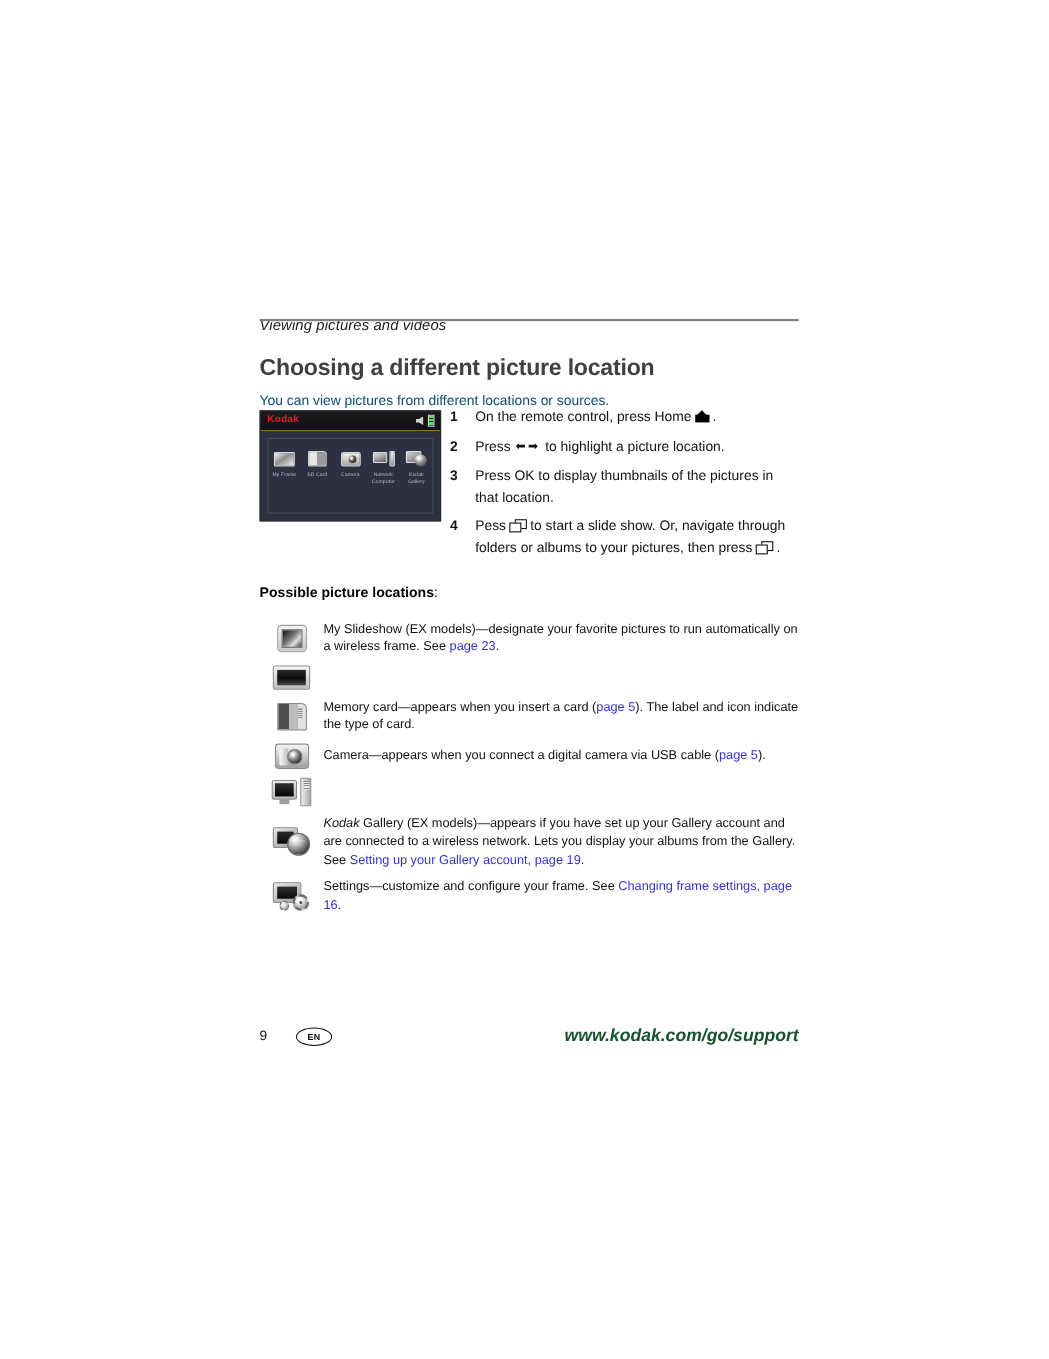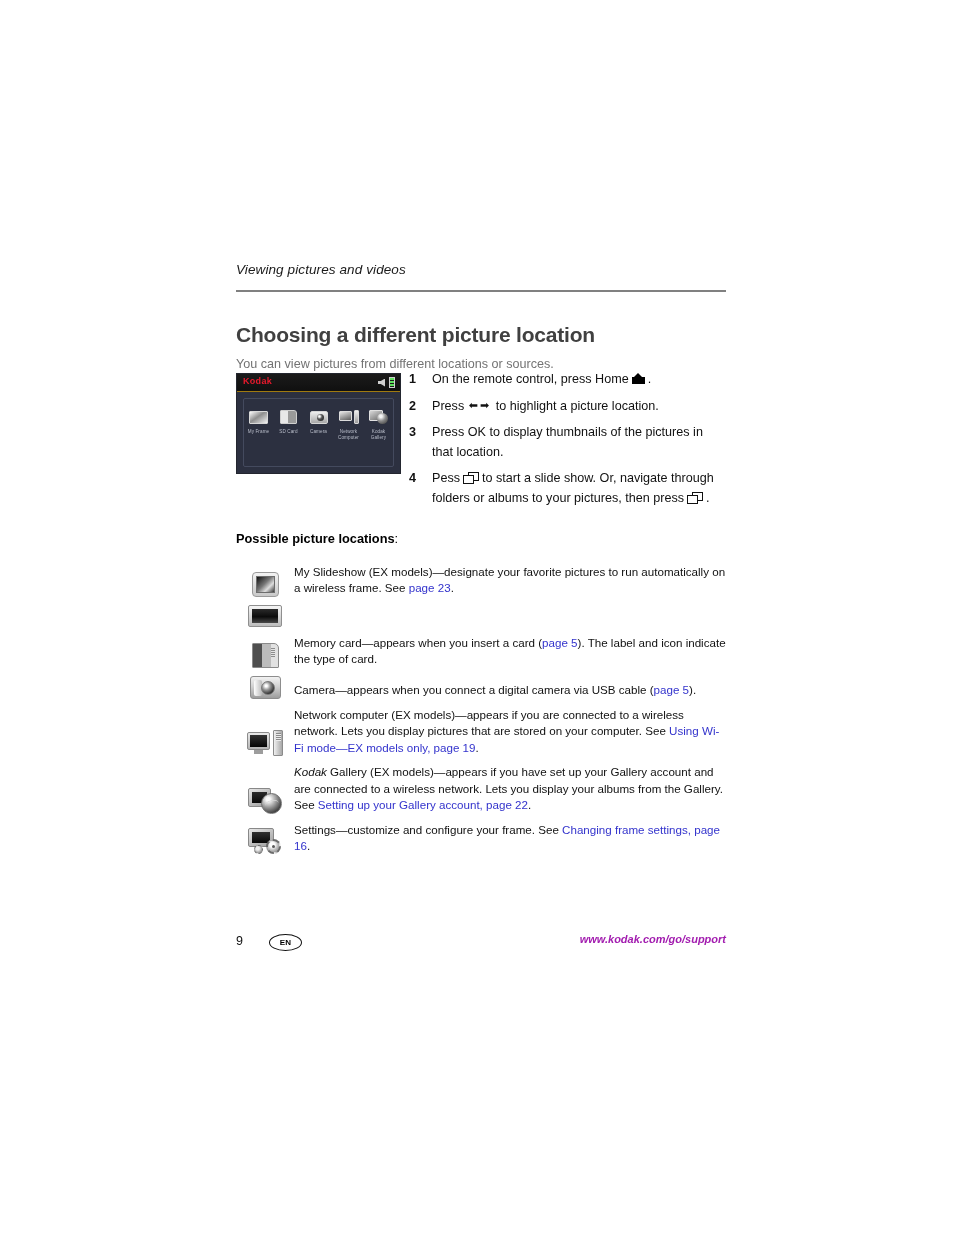--- a/index.html
+++ b/index.html
@@ -20,21 +20,21 @@
     left: 236px;
     top: 0;
     width: 490px;
     height: 1235px;
   }
 
   
   .running-header {
     position: absolute;
     left: 0;
-    top: 262px;
+    top: 288px;
     width: 490px;
     font-size: 13.5px;
     font-style: italic;
     color: #1a1a1a;
     letter-spacing: 0.1px;
   }
   .header-rule {
     position: absolute;
     left: 0;
     top: 290px;
@@ -53,21 +53,21 @@
     font-weight: bold;
     color: #404040;
     letter-spacing: -0.2px;
   }
   .intro {
     position: absolute;
     left: 0;
     top: 344px;
     width: 490px;
     font-size: 12.6px;
-    color: #737373;
+    color: #0c4a6e;
   }
 
   
   .device-shot {
     position: absolute;
     left: 0;
     top: 373px;
     width: 165px;
     height: 101px;
     background: #2c3040;
@@ -277,21 +277,21 @@
   .sec-title .colon { font-weight: normal; }
 
   .loc-list {
     position: absolute;
     left: 0;
     top: 563px;
     width: 492px;
   }
   .loc-row {
     display: flex;
-    align-items: flex-end;
+    align-items: center;
     margin-bottom: 7px;
   }
   .loc-icon {
     width: 58px;
     flex: 0 0 58px;
     display: flex;
     justify-content: center;
     padding-top: 1px;
   }
   .loc-text {
@@ -486,24 +486,24 @@
     font-weight: bold;
     display: flex;
     align-items: center;
     justify-content: center;
     letter-spacing: 0.3px;
   }
   .support-url {
     position: absolute;
     right: 0;
     top: 1px;
-    font-size: 11px;
+    font-size: 16px;
     font-style: italic;
     font-weight: bold;
-    color: #a21caf;
+    color: #14532d;
   }
 </style>
 </head>
 <body>
 
 <div class="page">
 
   <div class="running-header">Viewing pictures and videos</div>
   <div class="header-rule"></div>
 
@@ -621,34 +621,31 @@
 
 
     <div class="loc-row">
       <div class="loc-icon">
         <span class="ic ic-netpc">
             <span class="mon"></span>
             <span class="stand"></span>
             <span class="tower"></span>
           </span>
       </div>
-      <div class="loc-text">
-        <span>Network computer (EX models)—appears if you are connected to a wireless network. Lets you display pictures that are stored on your computer. See </span><span class="link">Using Wi-Fi mode—EX models only, page 19</span><span>.</span>
-      </div>
     </div>
 
     <div class="loc-row">
       <div class="loc-icon">
         <span class="ic ic-gallery">
             <span class="frm"></span>
             <span class="globe"></span>
           </span>
       </div>
       <div class="loc-text">
-        <span class="ital">Kodak</span><span> Gallery (EX models)—appears if you have set up your Gallery account and are connected to a wireless network. Lets you display your albums from the Gallery. See </span><span class="link">Setting up your Gallery account, page 22</span><span>.</span>
+        <span class="ital">Kodak</span><span> Gallery (EX models)—appears if you have set up your Gallery account and are connected to a wireless network. Lets you display your albums from the Gallery. See </span><span class="link">Setting up your Gallery account, page 19</span><span>.</span>
       </div>
     </div>
 
     <div class="loc-row">
       <div class="loc-icon">
         <span class="ic ic-settings">
             <span class="frm"></span>
             <span class="gear"></span>
             <span class="gear2"></span>
           </span>

